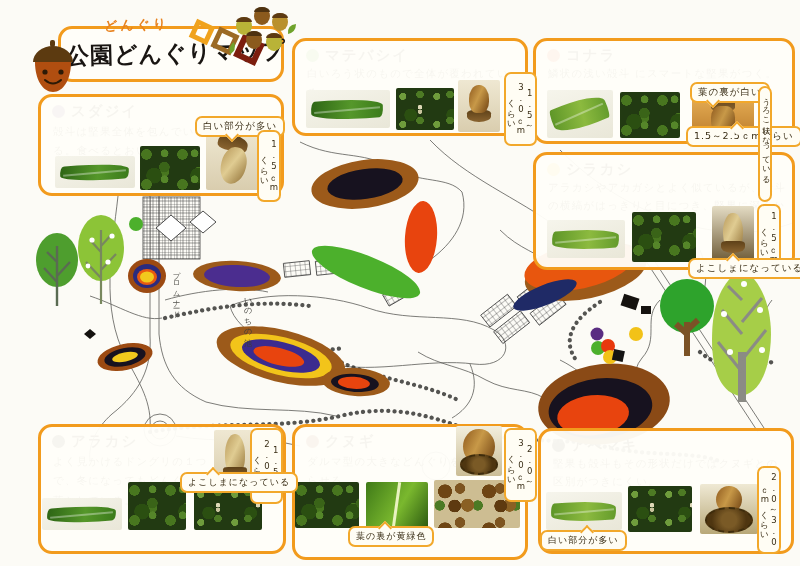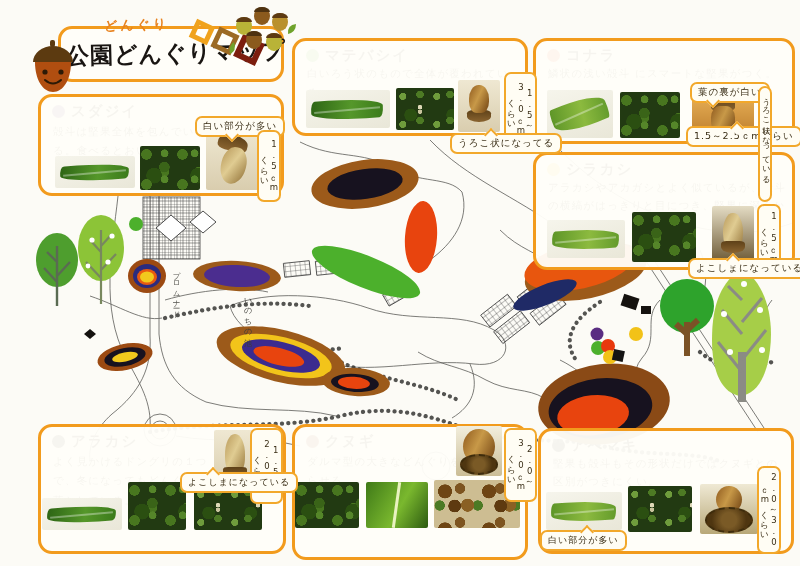--- a/index.html
+++ b/index.html
@@ -301,23 +301,20 @@
   <div class="desc" style="left:307px;top:64px;width:214px;">白いろう状のもので全体が覆われている。</div>
   <div class="photo leafbg" style="left:306px;top:90px;width:84px;height:38px;">
       <div class="leaf"></div>
     </div>
   <div class="photo foliage pale" style="left:396px;top:88px;width:58px;height:42px;"></div>
   <div class="photo acornp" style="left:458px;top:80px;width:42px;height:52px;">
     <div class="acap" style="top:58%;height:22%;border-radius:28% 28% 50% 50%;"></div>
     <div class="abody" style="top:10%;height:54%;border-radius:50% 50% 40% 40%;"></div>
   </div>
   <div class="vtag" style="left:504px;top:72px;height:62px;">1.5～3.0ｃmくらい</div>
-  <div class="bubble" style="left:450px;top:133px;">
-    <span>うろこ状になってる</span><span class="tail t" style="left:34px;"></span>
-  </div>
 
   <div class="box" style="left:533px;top:38px;width:262px;height:106px;"></div>
   <div class="hdr" style="left:547px;top:46px;">
     <span class="dot" style="background: rgb(232, 56, 13);"></span>
     <span class="sp-name">コナラ</span>
   </div>
   <div class="desc" style="left:548px;top:64px;width:238px;">鱗状の浅い殻斗 にスマートな堅果がつく。</div>
   <div class="photo leafbg" style="left:547px;top:90px;width:66px;height:48px;">
       <div class="leaf light" style="transform:rotate(-24deg);top:18%;height:62%;"></div>
     </div>
@@ -382,20 +379,23 @@
   <div class="photo" style="left:456px;top:426px;width:46px;height:50px;background:linear-gradient(180deg,#f2eedd,#cbbd96);">
     <div class="abody" style="left:16%;width:68%;top:6%;height:70%;border-radius:50%;"></div>
     <div class="spikes"></div>
   </div>
   <div class="vtag" style="left:504px;top:428px;height:62px;">2.0～3.0ｃmくらい</div>
   <div class="photo foliage" style="left:295px;top:482px;width:64px;height:46px;"></div>
   <div class="photo" style="left:366px;top:482px;width:62px;height:46px;background:linear-gradient(120deg,#3f7a18,#7ab82e 55%,#2c5a10);">
     <div style="position:absolute;left:46%;top:0;width:3px;height:100%;background:#e9f2c0;transform:rotate(8deg);"></div>
   </div>
   <div class="photo nutcluster" style="left:434px;top:480px;width:86px;height:48px;"></div>
+  <div class="bubble" style="left:348px;top:526px;font-size:9px;">
+    <span>葉の裏が黄緑色</span><span class="tail t" style="left:30px;"></span>
+  </div>
 
   <div class="box" style="left:538px;top:428px;width:256px;height:126px;"></div>
   <div class="hdr" style="left:552px;top:436px;">
     <span class="dot" style="background: rgb(20, 20, 20);"></span>
     <span class="sp-name">アベマキ</span>
   </div>
   <div class="desc" style="left:553px;top:454px;width:232px;line-height:1.75;">堅果も殻斗もその形状だけではクヌギとの区別がつきにくい。</div>
   <div class="photo leafbg" style="left:546px;top:492px;width:76px;height:38px;">
       <div class="leaf light"></div>
     </div>

